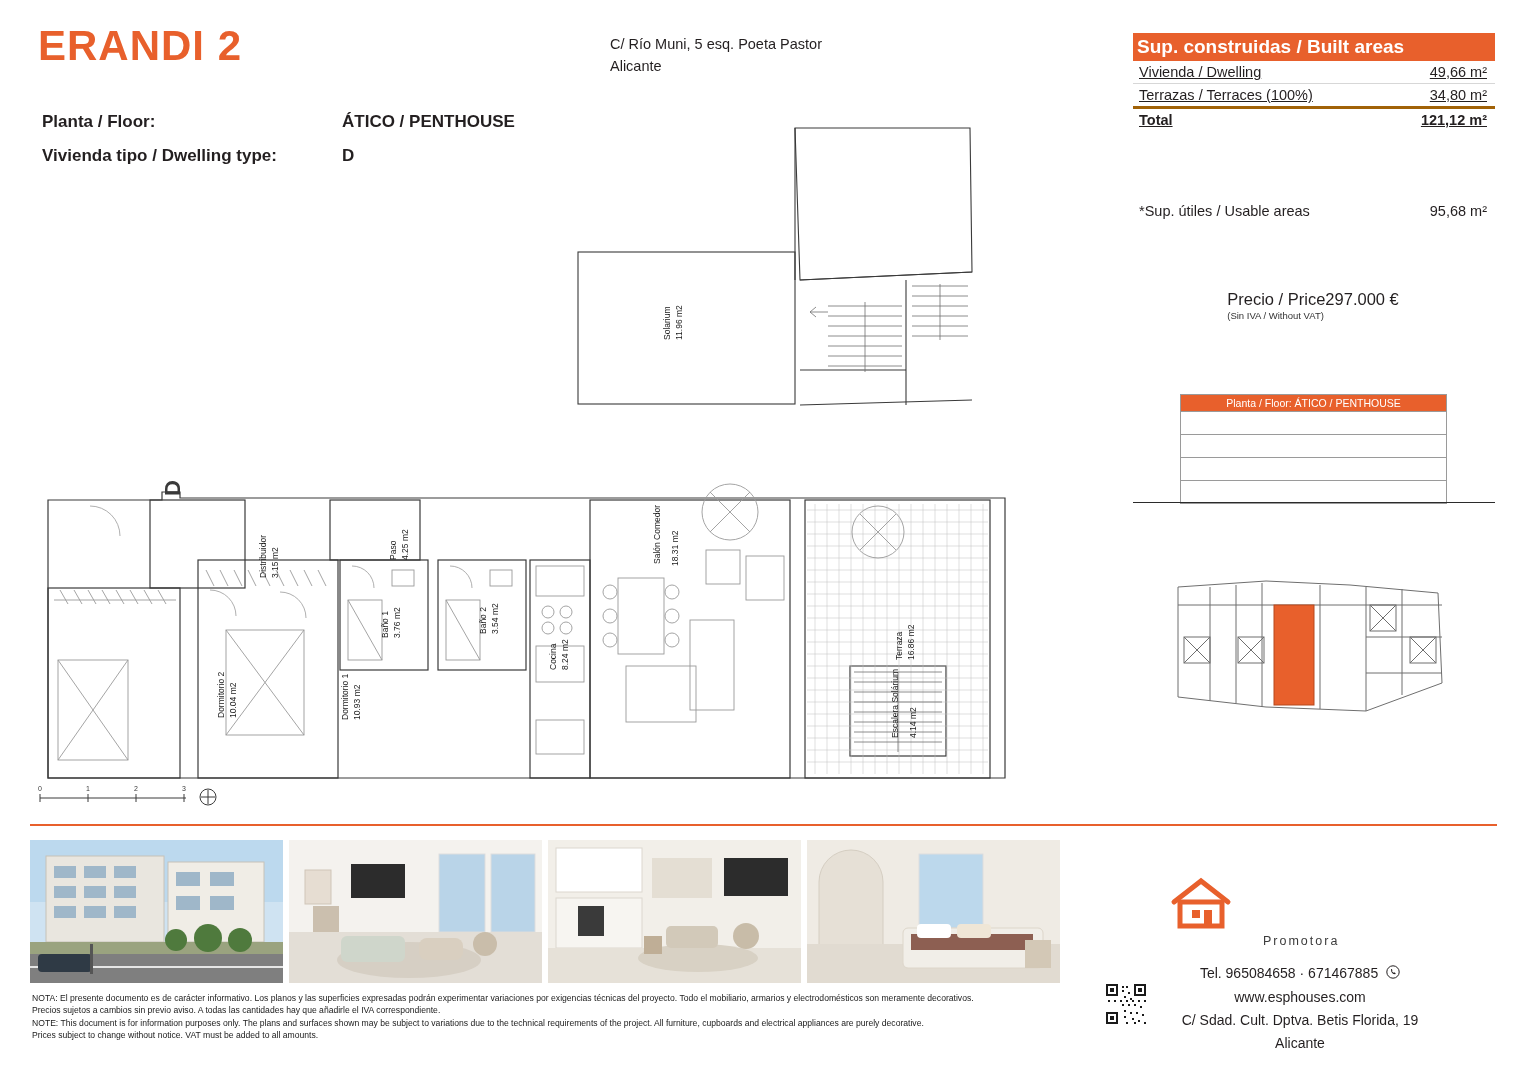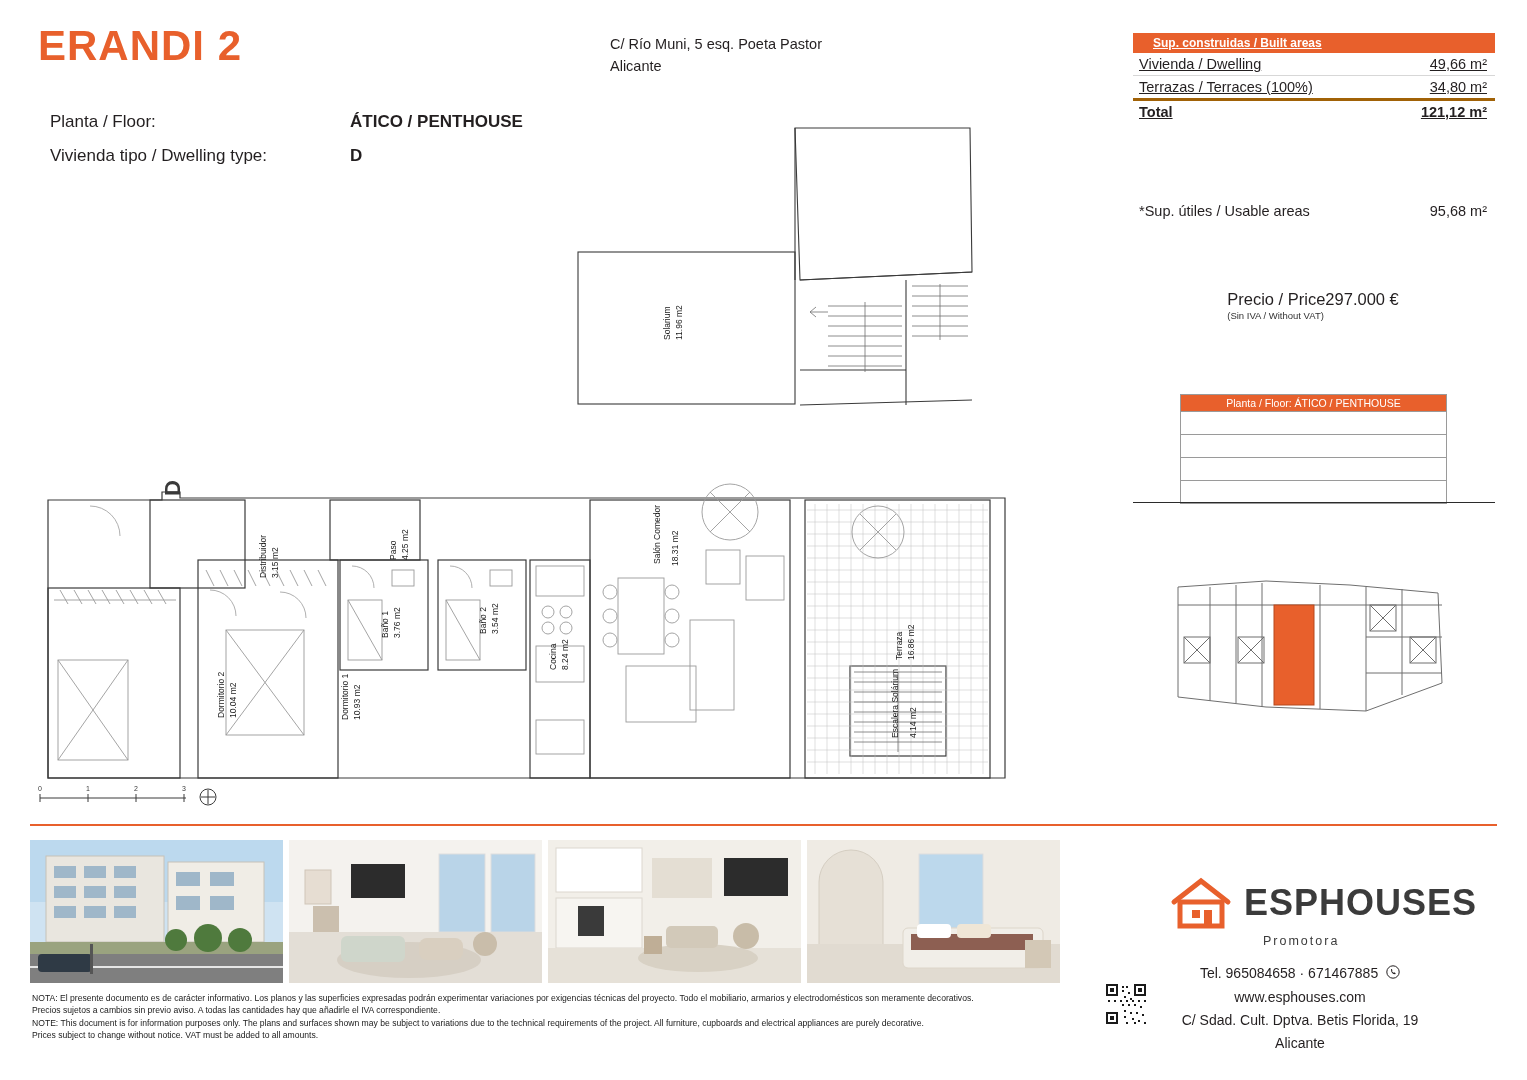--- a/index.html
+++ b/index.html
@@ -14,34 +14,33 @@
   .page{position:relative;width:1527px;height:1080px;}
 
   
   .title{
     position:absolute;left:38px;top:22px;
     font-size:42px;font-weight:bold;letter-spacing:1px;
     color:#e8602c;
   }
   .meta{position:absolute;left:42px;top:112px;font-size:17px;}
   .meta .row{display:flex;align-items:baseline;margin-bottom:14px;}
-  .meta .lbl{font-weight:normal;width:300px;margin-left:8px;}
+  .meta .lbl{font-weight:bold;width:300px;}
   .meta .val{font-weight:bold;}
 
   
   .loc{position:absolute;left:610px;top:33px;font-size:14.5px;line-height:1.55;}
   .loc .h{font-weight:bold;border-bottom:1px solid #231f20;display:inline-block;padding-bottom:1px;}
   .loc .l{display:block;}
 
   
   .areas{position:absolute;left:1133px;top:33px;width:362px;font-size:14.5px;}
   .areas .bar{
-    background:#e8602c;color:#fff;font-weight:bold;font-size:12px;
-    padding:3px 20px;
-    text-decoration:underline;
+    background:#e8602c;color:#fff;font-weight:bold;font-size:19px;
+    padding:3px 4px;
   }
   .areas table{width:100%;border-collapse:collapse;}
   .areas td{padding:3px 8px 3px 6px;border-bottom:1px solid #d7d7d7;text-decoration:underline;}
   .areas td.n{text-align:right;white-space:nowrap;}
   .areas tr.total td{font-weight:bold;border-bottom:none;border-top:3px solid #a16207;}
   .usable{position:absolute;left:1133px;top:203px;width:362px;font-size:14.5px;display:flex;justify-content:space-between;padding:0 8px 0 6px;box-sizing:border-box;}
   .price{position:absolute;left:1133px;top:290px;width:362px;font-size:16.5px;display:flex;justify-content:center;align-items:flex-start;padding:0 8px 0 6px;box-sizing:border-box;}
   .price .sub{font-size:9.5px;display:block;font-weight:normal;color:#333;margin-top:1px;}
 
   
@@ -460,21 +459,20 @@
     <div>Prices subject to change without notice. VAT must be added to all amounts.</div>
   </div>
 
   <div class="brand">
     <svg width="62" height="54" viewBox="0 0 62 54">
       <path d="M4,26 L31,5 L58,26" fill="none" stroke="#e8602c" stroke-width="5" stroke-linecap="round"></path>
       <rect x="10" y="26" width="42" height="24" fill="none" stroke="#e8602c" stroke-width="5"></rect>
       <rect x="22" y="34" width="8" height="8" fill="#e8602c"></rect>
       <rect x="34" y="34" width="8" height="16" fill="#e8602c"></rect>
     </svg>
-    <span class="brandname">ESPHOUSES</span>
   </div>
   <div class="promotora">Promotora</div>
 
   <svg class="qr" viewBox="0 0 44 44">
     <rect width="44" height="44" fill="#ffffff"></rect>
     <g fill="#1a1a1a">
       <rect x="2" y="2" width="12" height="12"></rect>
         <rect x="4" y="4" width="8" height="8" fill="#fff"></rect>
         <rect x="6" y="6" width="4" height="4"></rect>
       <rect x="30" y="2" width="12" height="12"></rect>

